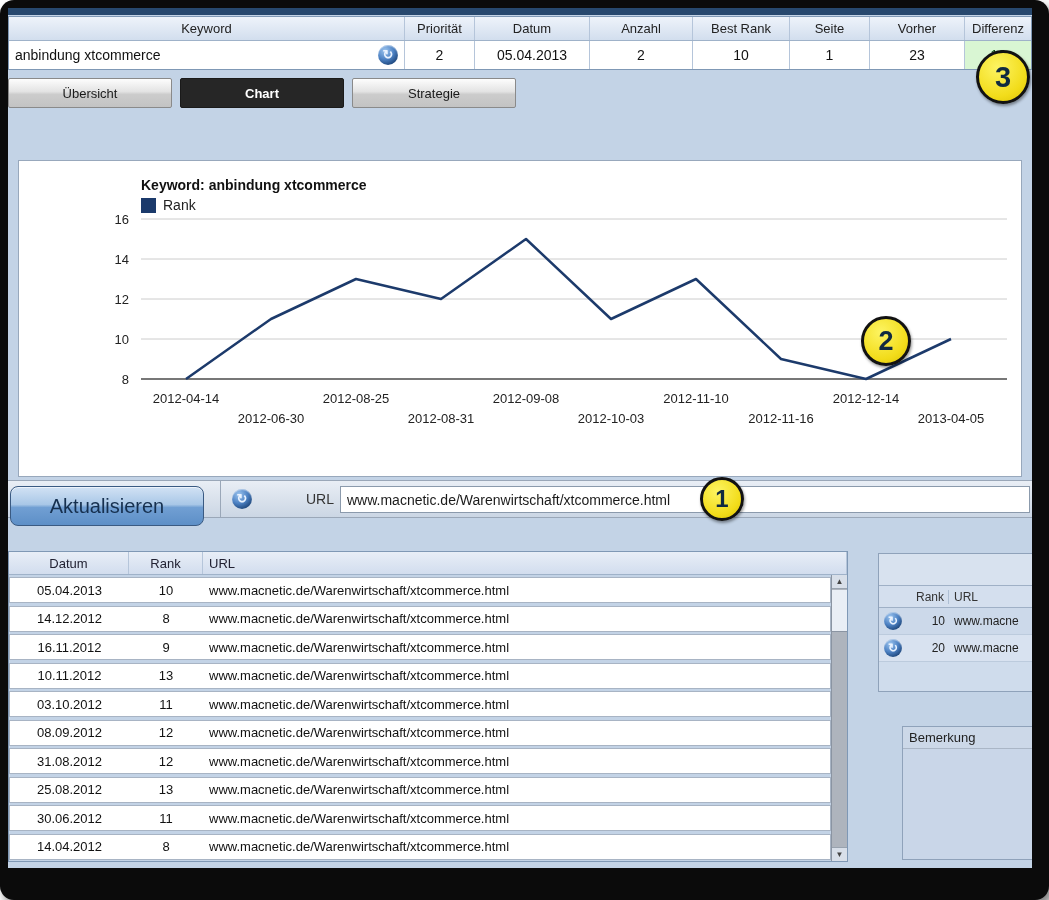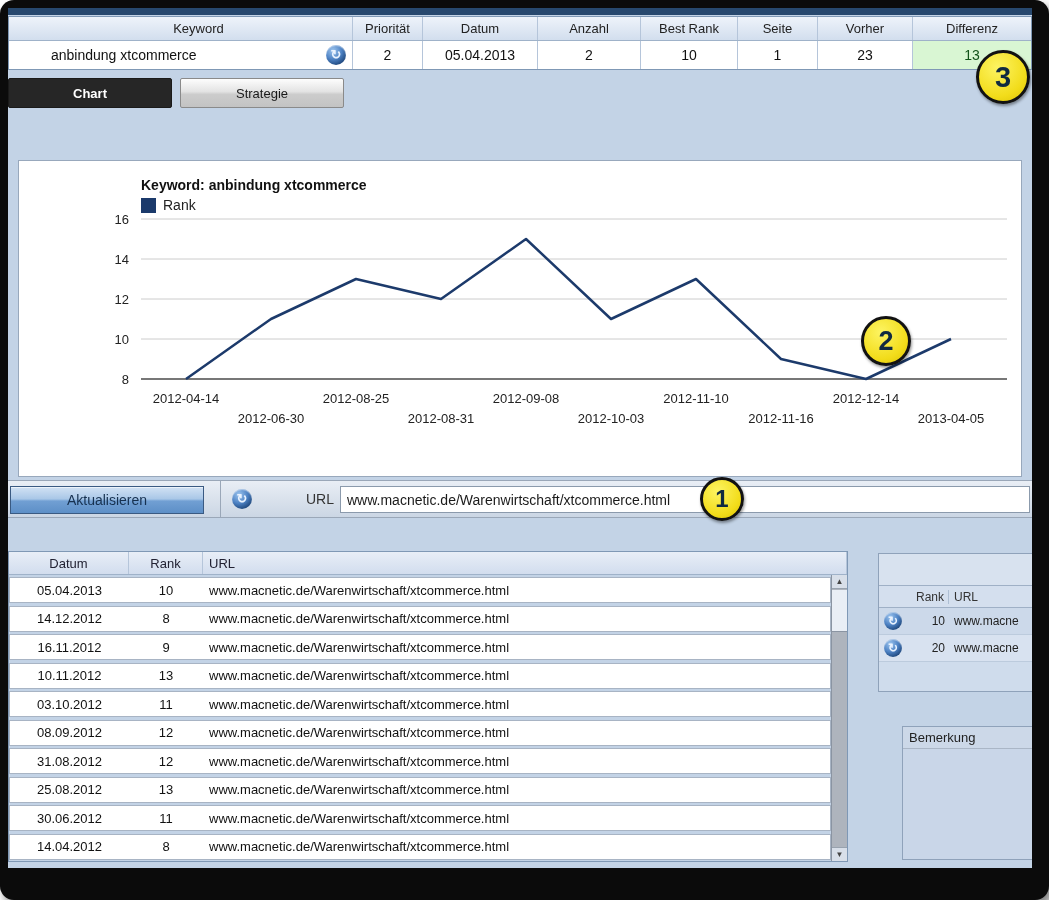--- a/index.html
+++ b/index.html
@@ -13,21 +13,21 @@
   
   .kw-table { position:absolute; left:0; top:8px; width:1024px; border:1px solid #7f98b5; background:#fff; }
   .kw-row { display:flex; }
   .kw-head { background:linear-gradient(#eef3fa,#d2deee); height:24px; border-bottom:1px solid #9fb2c9; }
   .kw-head .cell { color:#222; font-size:13px; display:flex; align-items:center; justify-content:center;
                    border-right:1px solid #b5c5da; }
   .kw-data { background:#fff; height:28px; }
   .kw-data .cell { font-size:14px; color:#111; display:flex; align-items:center; justify-content:center;
                    border-right:1px solid #b5c5da; }
   .cell:last-child { border-right:none; }
-  .c-kw  { width:308px; justify-content:center;margin-left:36px; }
+  .c-kw  { width:396px; justify-content:center; }
   .kw-data .c-kw { justify-content:flex-start; padding:0 6px; }
   .c-pri { width:70px; } .c-dat { width:115px; } .c-anz { width:103px; }
   .c-bst { width:97px; } .c-sei { width:80px; } .c-vor { width:95px; }
   .c-dif { flex:1; }
   .kw-data .c-dif { background:#d9f6d3; color:#14531a; }
   .kw-spacer { flex:1; }
 
   .globe { width:20px; height:20px; border-radius:50%; flex:0 0 auto;
            background:radial-gradient(circle at 35% 28%, #9cc4ee 0%, #4d82c4 45%, #1c4479 80%, #122c52 100%);
            color:#eaf3ff; font-size:13px; line-height:20px; text-align:center; font-weight:bold;
@@ -51,24 +51,24 @@
   .legend-label { font-size:14px; color:#222; }
   .chart-svg { position:absolute; left:0; top:0; }
   .chart-svg .grid { stroke:#cccccc; stroke-width:1; }
   .chart-svg .axis { stroke:#777777; stroke-width:2; }
   .chart-svg text { font-family:"Liberation Sans", sans-serif; font-size:13px; fill:#222; }
 
   
   .toolbar { position:absolute; left:0; top:472px; width:1024px; height:38px;
              background:linear-gradient(#e9eef5,#cbd6e4); border-top:1px solid #9aa7b8;
              border-bottom:1px solid #9aa7b8; }
-  .btn-refresh { position:absolute; left:2px; top:5px; width:194px; height:28px;
-                 border:1px solid #3a5a82; border-radius:0;
+  .btn-refresh { position:absolute; left:2px; top:5px; width:194px; height:40px;
+                 border:1px solid #3a5a82; border-radius:8px;
                  background:linear-gradient(#d2e2f4 0%,#a9c7e7 46%,#719fd3 54%,#5d8fc7 100%);
-                 color:#16304f; font-size:14px; cursor:pointer;
+                 color:#16304f; font-size:20px; cursor:pointer;
                  box-shadow:inset 0 1px 0 rgba(255,255,255,.6); }
   .tb-sep { position:absolute; left:212px; top:0; width:1px; height:36px; background:#9aa7b8; }
   .toolbar .globe { position:absolute; left:224px; top:8px; }
   .url-label { position:absolute; left:260px; top:10px; width:66px; text-align:right;
                font-size:14px; color:#333; }
   .url-input { position:absolute; left:332px; top:5px; width:690px; height:27px;
                border:1px solid #8b9aac; background:#fff; font-size:14px; color:#1a1a1a;
                padding:0 6px; font-family:"Liberation Sans", sans-serif; }
 
   
@@ -156,20 +156,21 @@
         <div class="cell c-dat">05.04.2013</div>
         <div class="cell c-anz">2</div>
         <div class="cell c-bst">10</div>
         <div class="cell c-sei">1</div>
         <div class="cell c-vor">23</div>
         <div class="cell c-dif">13</div>
       </div>
     </div>
 
     <div class="tabs">
+      <div class="tab">Übersicht</div>
       <div class="tab active">Chart</div>
       <div class="tab">Strategie</div>
     </div>
 
     <div class="chart-panel">
       <svg id="chart-svg" class="chart-svg" width="1004" height="317" viewBox="0 0 1004 317">
           <line x1="122" x2="988" y1="218" y2="218" class="axis"></line>
           <text x="110" y="222.5" text-anchor="end">8</text>
           <line x1="122" x2="988" y1="178" y2="178" class="grid"></line>
           <text x="110" y="182.5" text-anchor="end">10</text>

